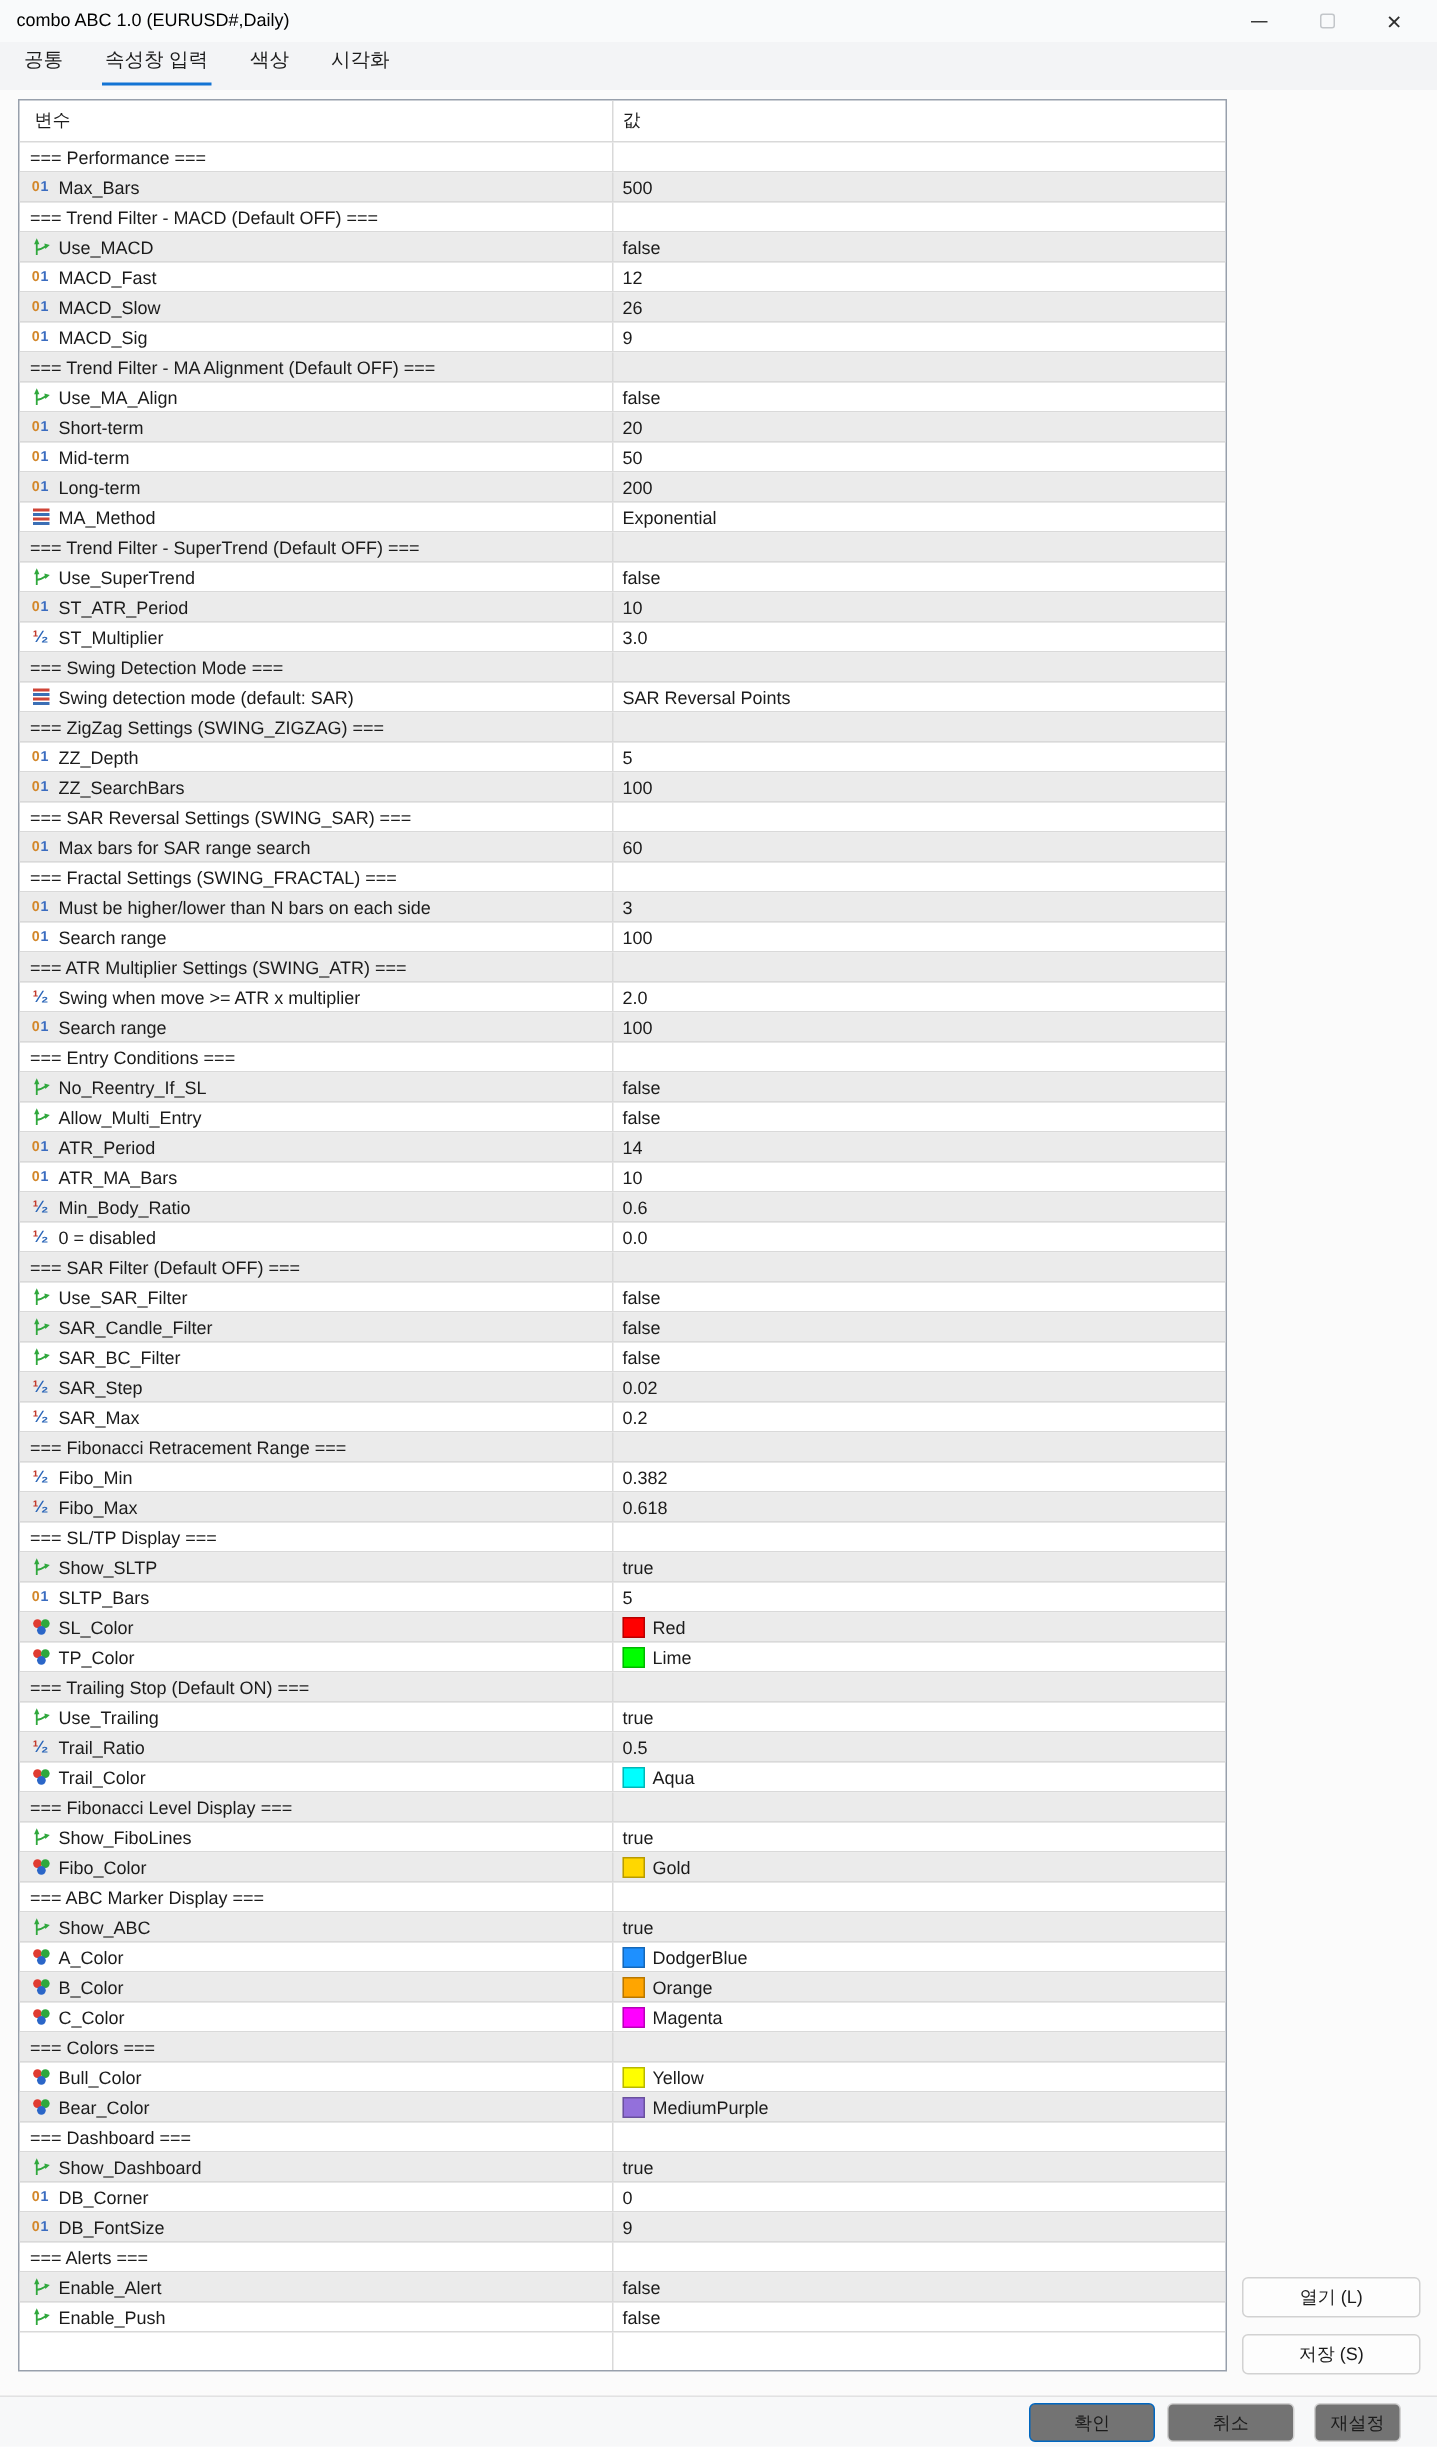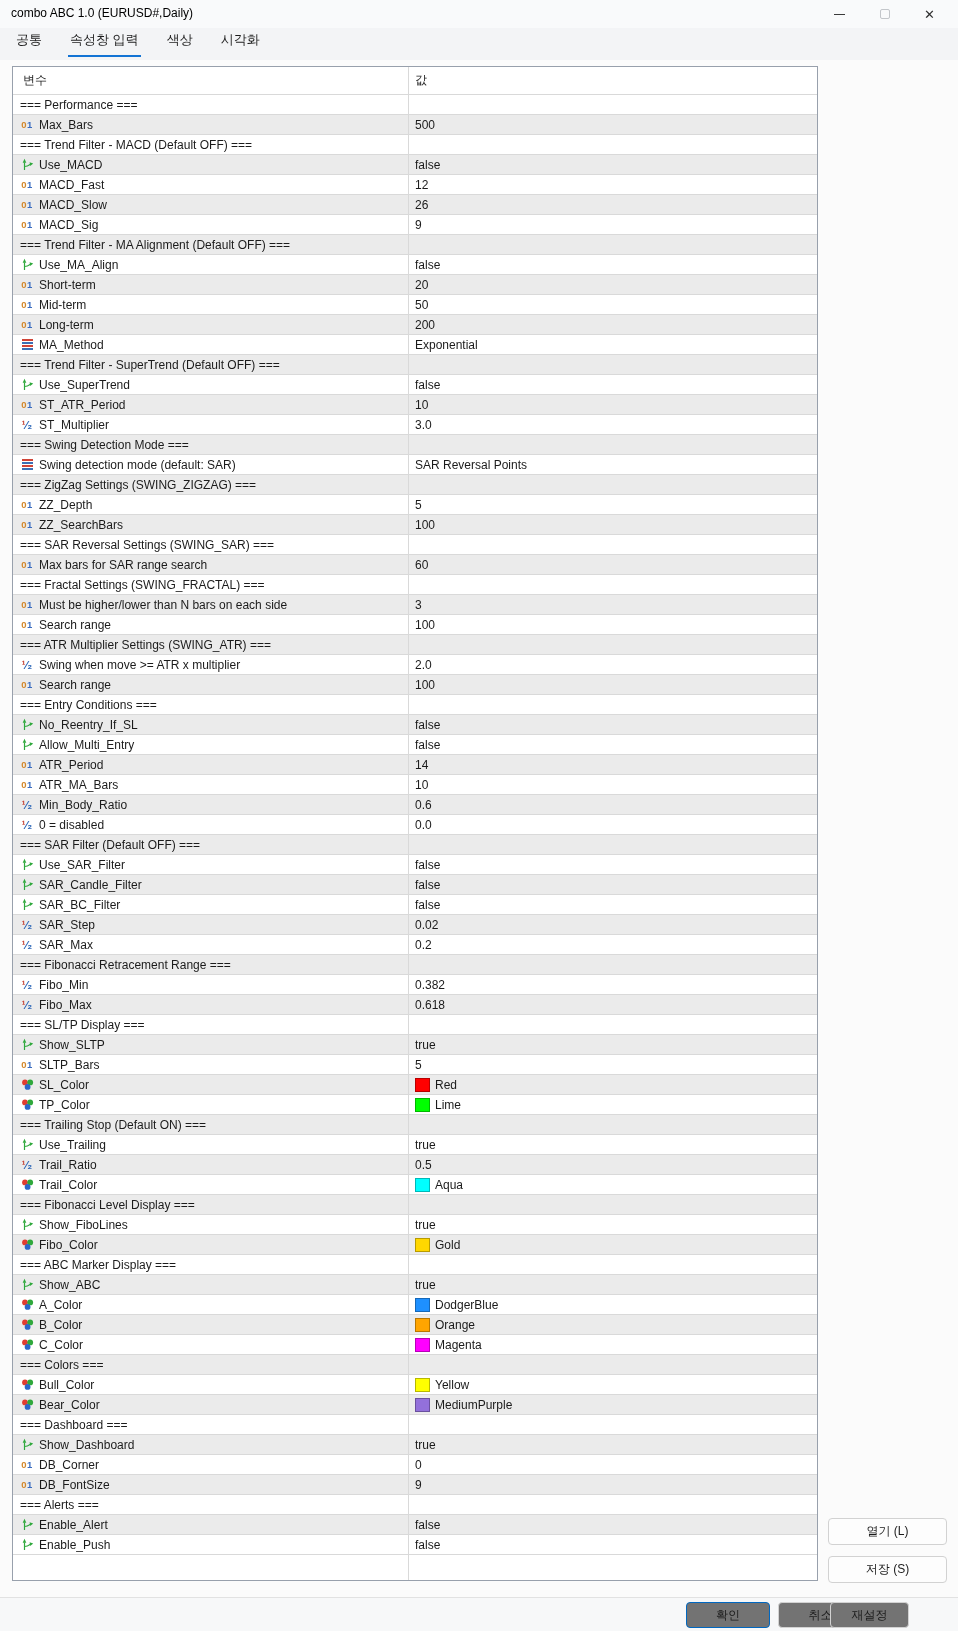--- a/index.html
+++ b/index.html
@@ -57,21 +57,21 @@
               border:1px solid #d2d2d2; border-radius:4px; font-size:12px;
               display:flex; align-items:center; justify-content:center; }
   .side-btn.open { top:1518px; }
   .side-btn.save { top:1556px; }
   
   .footer-strip { position:absolute; left:0; right:0; top:1597px; bottom:0; background:#f7f8f9; border-top:1px solid #e2e2e2; }
   .f-btn { position:absolute; top:1602px; height:26px; background:#737373; border:1px solid #d2d2d2;
            border-radius:4px; font-size:12px; display:flex; align-items:center; justify-content:center; }
   .f-btn.ok { left:686px; width:84px; border:1.5px solid #0067c0; }
   .f-btn.cancel { left:778px; width:85px; }
-  .f-btn.reset { left:830px; width:79px; }
+  .f-btn.reset { left:876px; width:58px; }
 </style>
 </head>
 <body>
 
 <div class="titlebar">
   <div class="title">combo ABC 1.0 (EURUSD#,Daily)</div>
   <div class="win-controls">
     <div class="win-btn">
         <span class="glyph-min"></span>
       </div>

